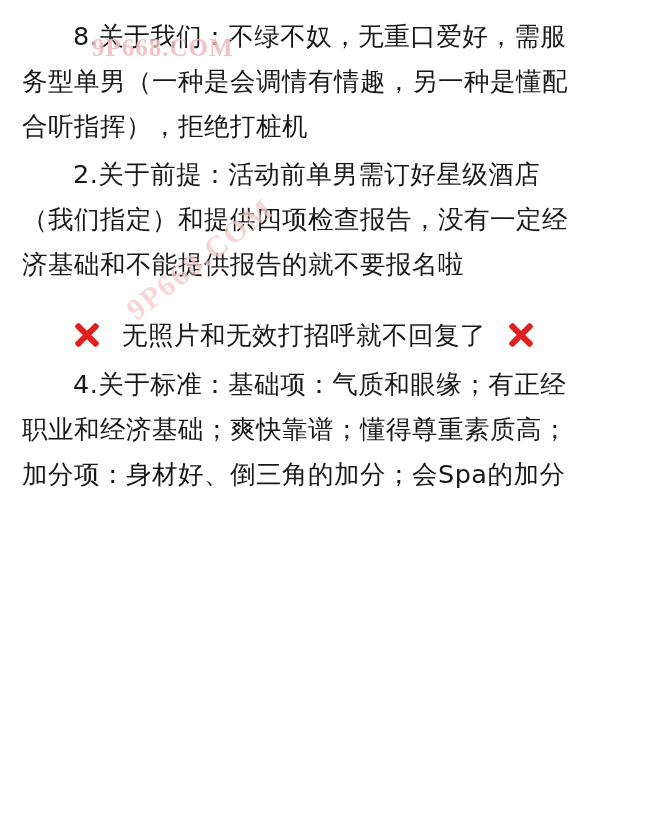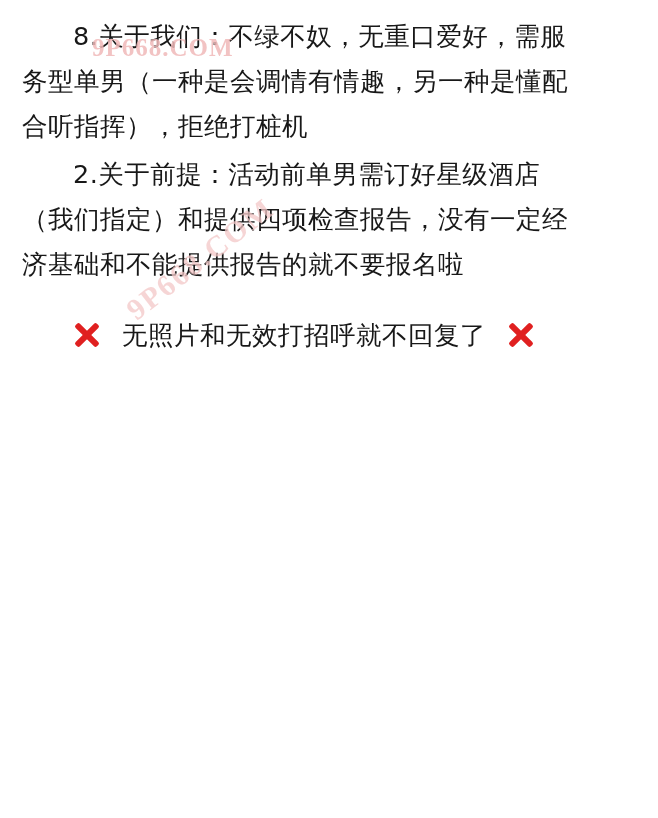--- a/index.html
+++ b/index.html
@@ -119,14 +119,15 @@
 
   <p class="para">2.关于前提：活动前单男需订好星级酒店（我们指定）和提供四项检查报告，没有一定经济基础和不能提供报告的就不要报名啦</p>
 
 
   <div class="warning-line">
     <span class="xmark"></span>
     <span class="warning-text">无照片和无效打招呼就不回复了</span>
     <span class="xmark"></span>
   </div>
 
+  <p class="para">4.关于标准：基础项：气质和眼缘；有正经职业和经济基础；爽快靠谱；懂得尊重素质高；加分项：身材好、倒三角的加分；会Spa的加分</p>
 
 </div>
 
 </body></html>

